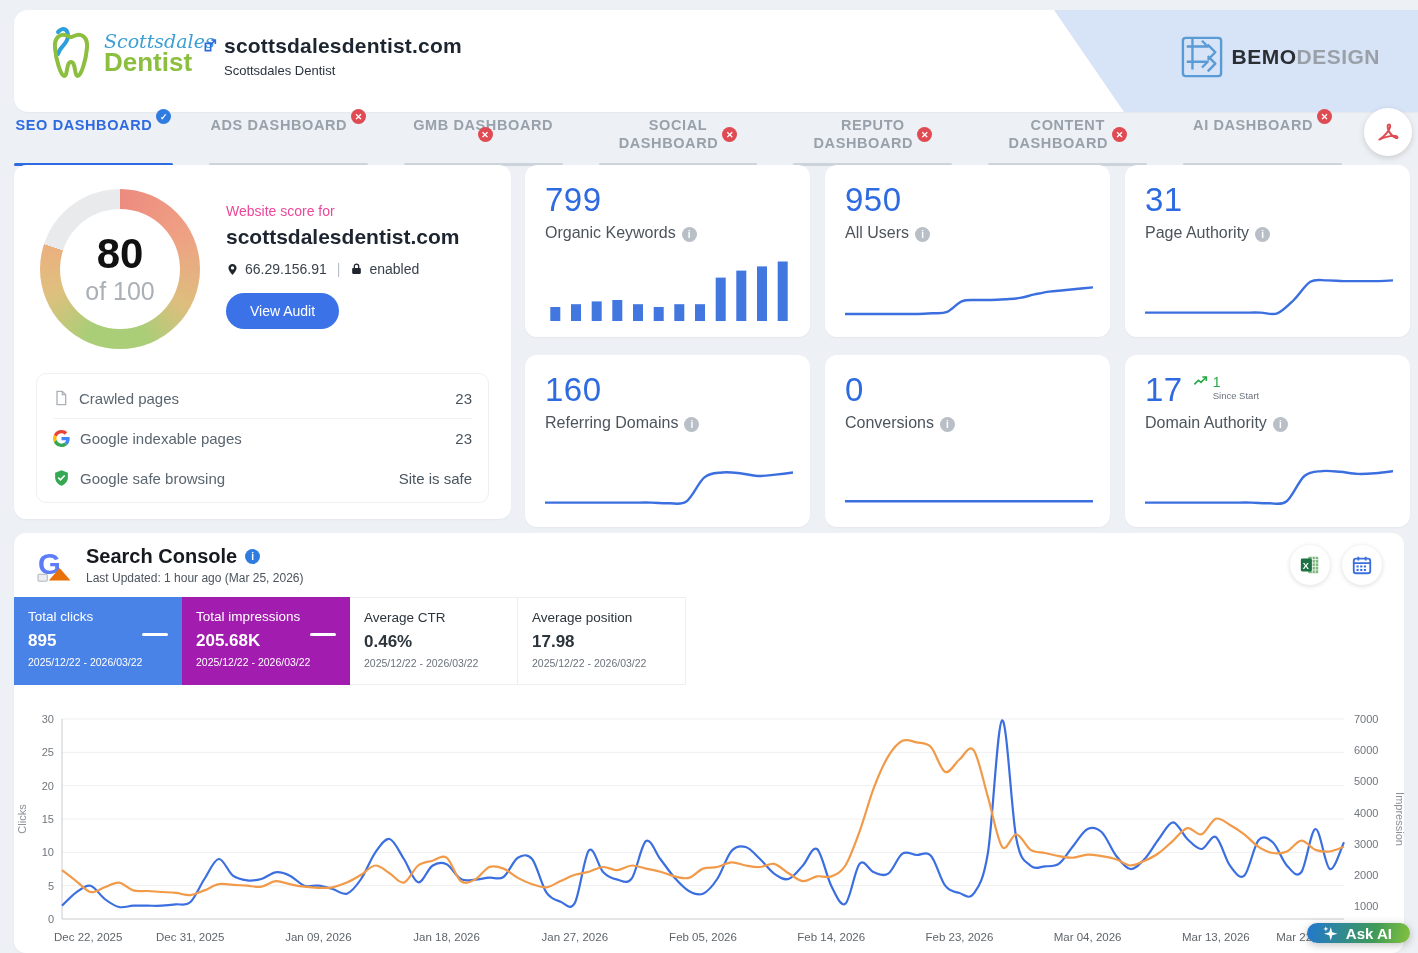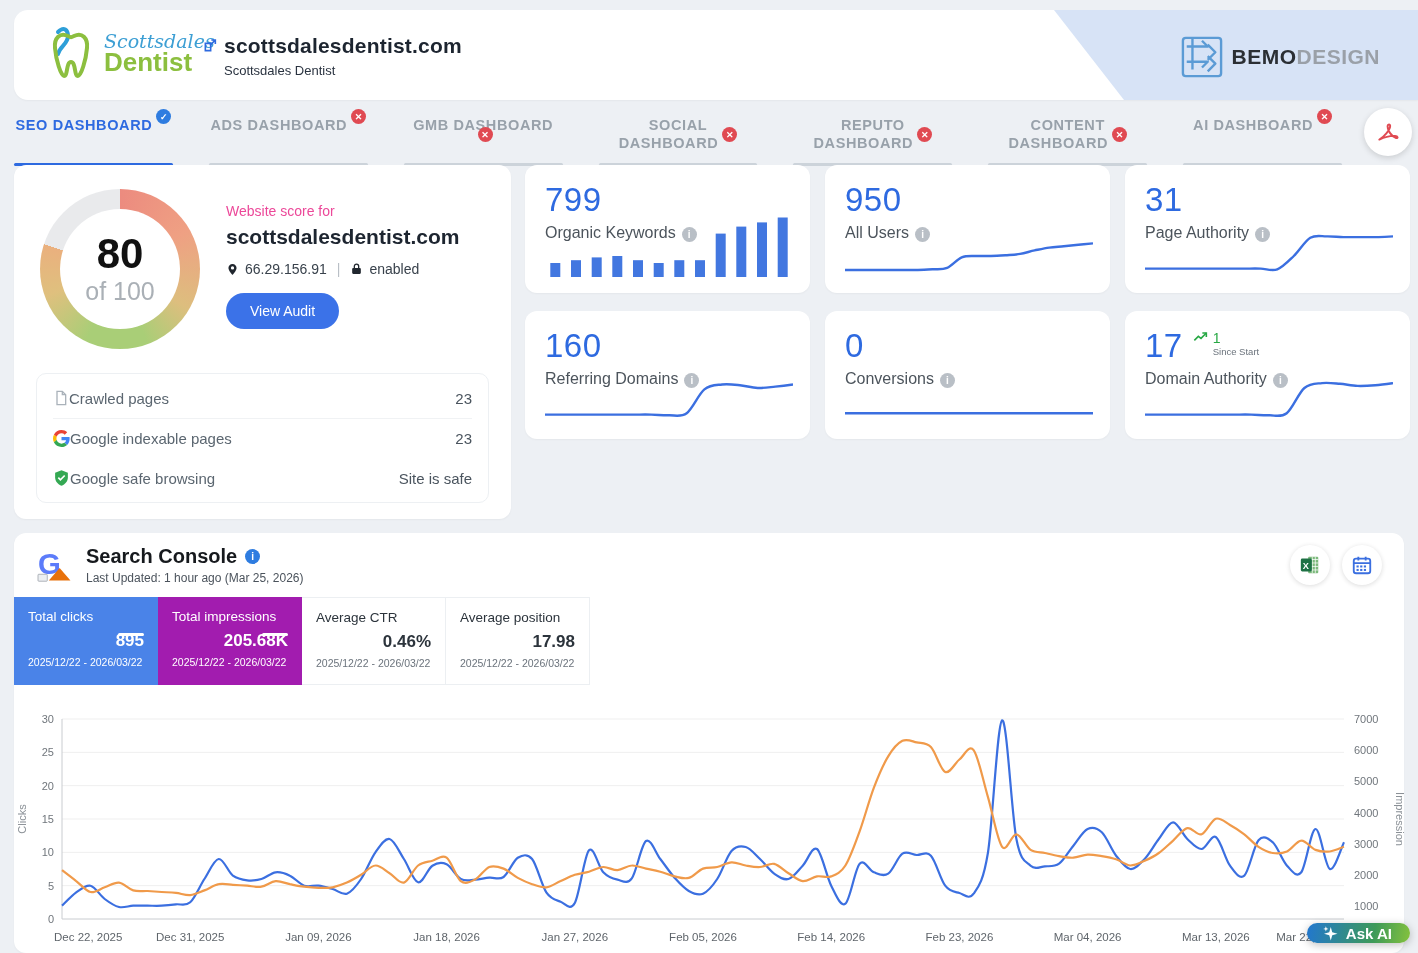--- a/index.html
+++ b/index.html
@@ -1,20 +1,20 @@
 <!DOCTYPE html>
 <html><head>
 <meta charset="utf-8">
 <style>
   * { margin:0; padding:0; box-sizing:border-box; }
   html,body { width:1418px; height:953px; }
   body { position:relative; background:#edf0f4; font-family:"Liberation Sans", sans-serif; overflow:hidden; color:#3c4650; }
 
   
-  .header-card { position:absolute; left:14px; top:10px; right:0; height:90px; background:#fff; border-radius:14px 0 0 14px; overflow:hidden; box-shadow:0 1px 2px rgba(0,0,0,.04); }
+  .header-card { position:absolute; left:14px; top:10px; right:0; height:102px; background:#fff; border-radius:14px 0 0 14px; overflow:hidden; box-shadow:0 1px 2px rgba(0,0,0,.04); }
   .header-blue { position:absolute; right:0; top:0; bottom:0; width:372px; background:#d7e3f6; clip-path:polygon(78px 100%, 8px 0, 100% 0, 100% 100%); border-bottom-left-radius:40px; }
   .logo-wrap { position:absolute; left:30px; top:14px; display:flex; align-items:center; gap:8px; }
   .logo-script { font-family:"DejaVu Serif", serif; font-style:italic; font-size:19px; color:#3d9fd4; line-height:1; }
   .logo-dentist { font-size:26px; font-weight:bold; color:#8cbf3f; line-height:1; margin-top:-2px; }
   .domain-wrap { position:absolute; left:188px; top:24px; }
   .domain-row { display:flex; align-items:center; gap:6px; }
   .domain-title { font-size:21px; font-weight:bold; color:#1d2530; letter-spacing:.2px; }
   .site-sub { font-size:13px; color:#2a3340; margin-top:5px; margin-left:22px; }
   .bemo-wrap { position:absolute; right:38px; top:26px; display:flex; align-items:center; gap:8px; z-index:2; }
   .bemo-text b { font-size:21px; color:#2b2f34; letter-spacing:.5px; }
@@ -40,49 +40,49 @@
   .donut .hole { position:absolute; left:20px; top:20px; width:120px; height:120px; background:#fff; border-radius:50%; display:flex; flex-direction:column; align-items:center; justify-content:center; }
   .score-num { font-size:42px; font-weight:bold; color:#111; line-height:1; }
   .score-of { font-size:25px; color:#aab0b6; margin-top:2px; }
   .score-info { position:absolute; left:212px; top:38px; }
   .ws-label { font-size:14px; color:#ec4899; }
   .ws-domain { font-size:21px; font-weight:bold; color:#1d2530; margin-top:6px; }
   .ip-row { display:flex; align-items:center; gap:6px; margin-top:12px; font-size:14px; color:#39424c; }
   .ip-sep { color:#b9bfc6; margin:0 4px; }
   .view-audit { margin-top:16px; background:#3b72e8; color:#fff; font-size:14px; border:none; border-radius:19px; padding:10px 24px; cursor:pointer; font-family:inherit; }
   .inner-stats { position:absolute; left:22px; right:22px; top:208px; border:1px solid #edf0f3; border-radius:10px; padding:4px 16px; }
-  .stat-row { display:flex; align-items:center; padding:11px 0; font-size:15px; color:#5b6670; }
+  .stat-row { display:flex; align-items:center; gap:10px; padding:11px 0; font-size:15px; color:#5b6670; }
   .stat-row .val { margin-left:auto; color:#4a545e; }
   .stat-row.divided { border-bottom:1px solid #f0f2f4; }
 
   .metrics { position:absolute; left:525px; top:165px; display:grid; grid-template-columns:repeat(3,285px); grid-gap:18px 15px; }
-  .mcard { position:relative; width:285px; height:128px; background:#fff; border-radius:12px; box-shadow:0 1px 2px rgba(0,0,0,.04); padding:18px 20px; }
+  .mcard { position:relative; width:285px; height:172px; background:#fff; border-radius:12px; box-shadow:0 1px 2px rgba(0,0,0,.04); padding:18px 20px; }
   .mval-row { display:flex; align-items:flex-start; gap:10px; }
   .mval { font-size:33px; color:#2e6ae0; line-height:1; letter-spacing:.5px; }
   .delta { display:flex; align-items:flex-start; gap:4px; margin-top:2px; }
   .delta .dnum { color:#27a844; font-size:14px; line-height:1.1; }
   .delta .dsub { color:#6b737c; font-size:9.5px; }
   .mlabel { display:flex; align-items:flex-end; gap:6px; font-size:16px; color:#4c545c; margin-top:8px; }
   .info-i { display:inline-flex; width:15px; height:15px; border-radius:50%; background:#b9bfc6; color:#fff; font-size:10px; align-items:center; justify-content:center; font-weight:bold; }
   .info-i.blue { background:#2e7ce0; }
   .spark { position:absolute; left:20px; right:18px; bottom:14px; height:74px; }
 
   
   .sc-card { position:absolute; left:14px; top:533px; width:1390px; height:420px; background:#fff; border-radius:12px; box-shadow:0 1px 2px rgba(0,0,0,.04); }
   .sc-head { display:flex; align-items:center; padding:12px 22px 0 22px; }
   .sc-title-wrap { margin-left:12px; }
   .sc-title-row { display:flex; align-items:center; gap:8px; }
   .sc-title { font-size:20px; font-weight:bold; color:#16191d; }
   .sc-updated { font-size:12px; color:#4b535c; margin-top:3px; }
   .sc-actions { margin-left:auto; display:flex; gap:12px; }
   .circle-btn { width:40px; height:40px; border-radius:50%; background:#fff; box-shadow:0 1px 5px rgba(0,0,0,.14); display:flex; align-items:center; justify-content:center; cursor:pointer; }
   .sc-stats { display:flex; margin-top:12px; }
-  .sbox { width:144px; height:88px; padding:12px 14px; position:relative; }
+  .sbox { width:168px; height:88px; padding:12px 14px; position:relative; }
   .sbox .sl { font-size:13.5px; }
-  .sbox .sv { font-size:17px; font-weight:bold; margin-top:7px;text-align:right; }
+  .sbox .sv { font-size:17px; font-weight:bold; margin-top:7px; }
   .sbox .sr { font-size:10.5px; margin-top:5px; }
   .sbox.blue { background:#4a83e8; color:#fff; }
   .sbox.orange { background:#a21caf; color:#fff; }
   .sbox.plain { color:#2c343c; border:1px solid #eceff2; border-left:none; }
   .sbox.plain .sl { color:#2c343c; }
   .sbox.plain .sr { color:#6b737c; }
   .flatline { position:absolute; right:14px; top:36px; width:26px; height:3px; background:#fff; border-radius:2px; }
   .chart-wrap { position:absolute; left:0; right:0; top:164px; height:256px; }
 
   

